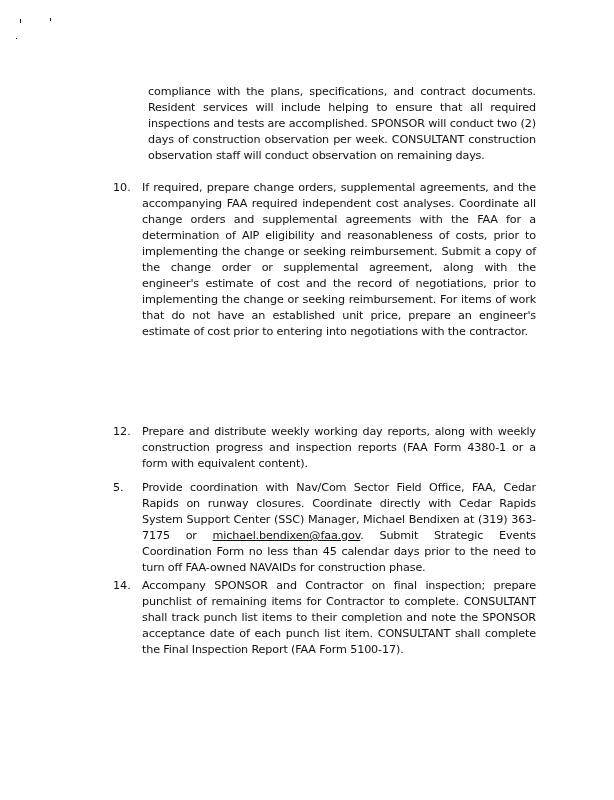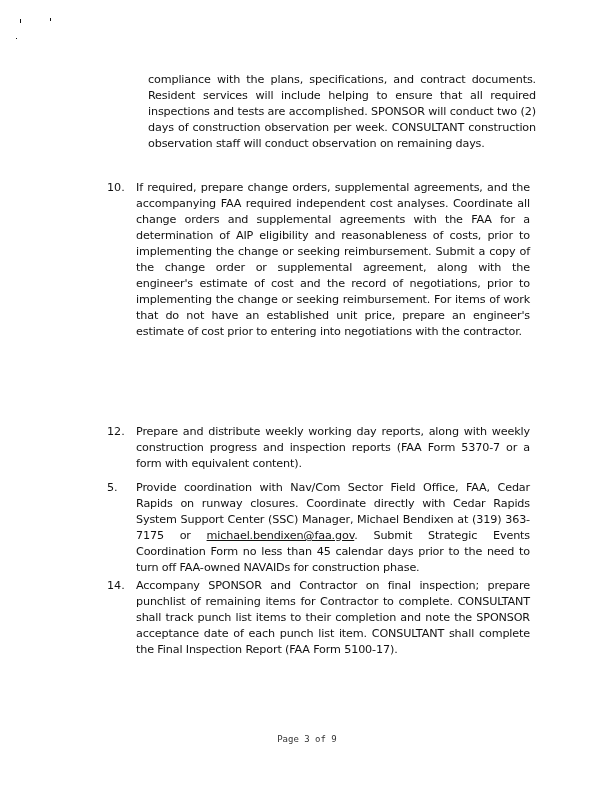--- a/index.html
+++ b/index.html
@@ -1,51 +1,50 @@
 <!DOCTYPE html>
 <html><head>
 <meta charset="utf-8">
 <style>
   html, body { margin: 0; padding: 0; background: #ffffff; }
   body { width: 614px; height: 800px; position: relative; overflow: hidden; font-family: "DejaVu Sans", sans-serif; color: #111; }
   .mark { position: absolute; background: #111; }
   .page { position: absolute; left: 0; top: 0; width: 614px; height: 800px; }
   .para { position: absolute; left: 148px; width: 388px; font-size: 11.2px; line-height: 16px; text-align: justify; letter-spacing: -0.15px; }
-  .item { position: absolute; left: 107px; width: 423px; }
+  .item { position: absolute; left: 113px; width: 423px; }
   .item .num { position: absolute; left: 0; top: 0; font-size: 11.2px; line-height: 16px; }
   .item .body { margin-left: 29px; font-size: 11.2px; line-height: 16px; text-align: justify; letter-spacing: -0.15px; }
   .item .body a { color: #111; text-decoration: underline; }
   .footer { position: absolute; left: 0; width: 614px; top: 734px; text-align: center; font-family: "DejaVu Sans Mono", monospace; font-size: 9px; color: #333; }
 </style>
 </head>
 <body>
 
 <div class="page">
   <div class="mark" style="left:20px; top:19px; width:1px; height:4px;"></div>
   <div class="mark" style="left:50px; top:18px; width:1px; height:3px;"></div>
   <div class="mark" style="left:16px; top:38px; width:1px; height:1px;"></div>
 
-  <div class="para" style="top:72px;">compliance with the plans, specifications, and contract documents. Resident services will include helping to ensure that all required inspections and tests are accomplished. SPONSOR will conduct two (2) days of construction observation per week. CONSULTANT construction observation staff will conduct observation on remaining days.</div>
+  <div class="para" style="top:84px;">compliance with the plans, specifications, and contract documents. Resident services will include helping to ensure that all required inspections and tests are accomplished. SPONSOR will conduct two (2) days of construction observation per week. CONSULTANT construction observation staff will conduct observation on remaining days.</div>
 
   <div class="item" style="top:180px;">
     <span class="num">10.</span>
     <div class="body">If required, prepare change orders, supplemental agreements, and the accompanying FAA required independent cost analyses. Coordinate all change orders and supplemental agreements with the FAA for a determination of AIP eligibility and reasonableness of costs, prior to implementing the change or seeking reimbursement. Submit a copy of the change order or supplemental agreement, along with the engineer's estimate of cost and the record of negotiations, prior to implementing the change or seeking reimbursement. For items of work that do not have an established unit price, prepare an engineer's estimate of cost prior to entering into negotiations with the contractor.</div>
   </div>
 
 
   <div class="item" style="top:424px;">
     <span class="num">12.</span>
-    <div class="body">Prepare and distribute weekly working day reports, along with weekly construction progress and inspection reports (FAA Form 5370-7 or a form with equivalent content).</div>
+    <div class="body">Prepare and distribute weekly working day reports, along with weekly construction progress and inspection reports (FAA Form 4380-1 or a form with equivalent content).</div>
   </div>
 
   <div class="item" style="top:480px;">
     <span class="num">5.</span>
     <div class="body"><span>Provide coordination with Nav/Com Sector Field Office, FAA, Cedar Rapids on runway closures. Coordinate directly with Cedar Rapids System Support Center (SSC) Manager, Michael Bendixen at (319) 363-7175 or </span><a>michael.bendixen@faa.gov</a><span>. Submit Strategic Events Coordination Form no less than 45 calendar days prior to the need to turn off FAA-owned NAVAIDs for construction phase.</span></div>
   </div>
 
   <div class="item" style="top:578px;">
     <span class="num">14.</span>
     <div class="body">Accompany SPONSOR and Contractor on final inspection; prepare punchlist of remaining items for Contractor to complete. CONSULTANT shall track punch list items to their completion and note the SPONSOR acceptance date of each punch list item. CONSULTANT shall complete the Final Inspection Report (FAA Form 5100-17).</div>
   </div>
 
 
-  <div class="footer">Page 3 of 9</div>
 </div>
 
 </body></html>

